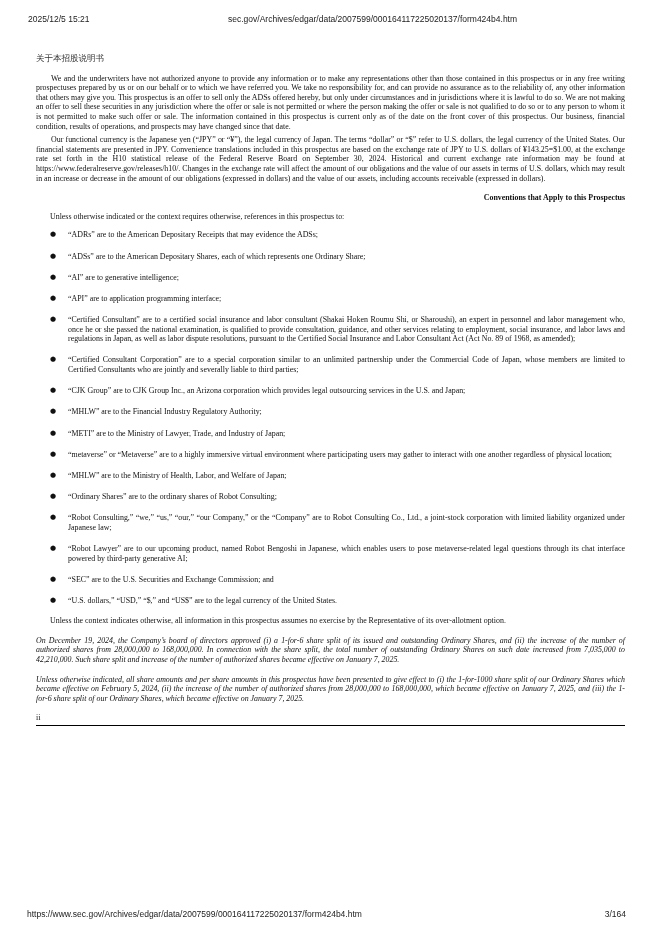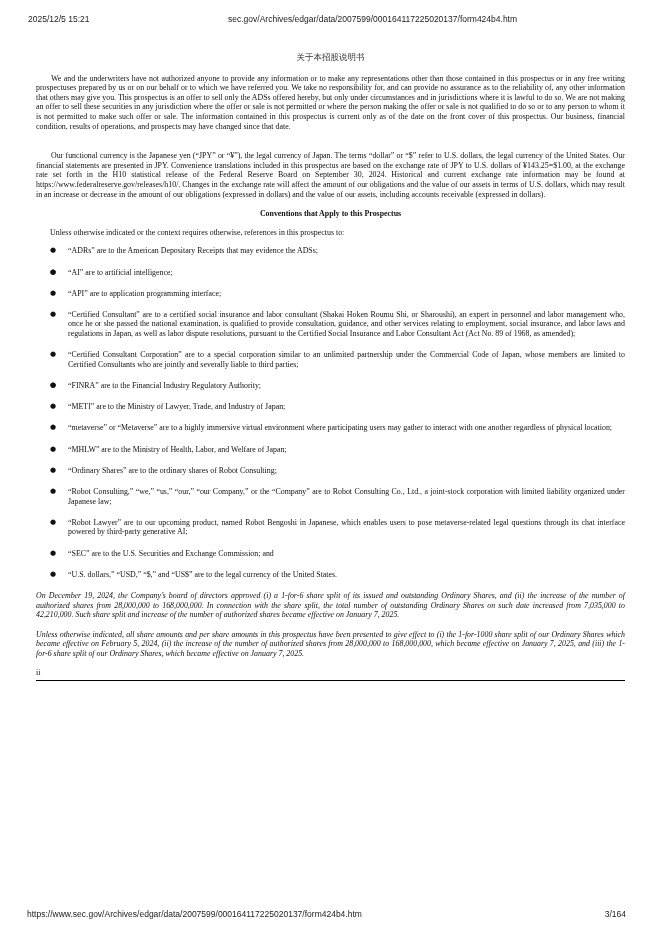--- a/index.html
+++ b/index.html
@@ -5,25 +5,25 @@
   html, body { margin: 0; padding: 0; background: #ffffff; }
   body { width: 662px; height: 936px; position: relative; overflow: hidden; color: #111; }
   .hdr, .ftr { position: absolute; left: 0; width: 662px; font-family: "Liberation Sans", sans-serif; font-size: 8.5px; color: #222; }
   .hdr { top: 14px; }
   .ftr { top: 909px; }
   .hdr .date { position: absolute; left: 28px; }
   .hdr .url { position: absolute; left: 228px; text-align: center; }
   .ftr .url { position: absolute; left: 27px; }
   .ftr .page { position: absolute; right: 36px; }
   .doc { position: absolute; left: 36px; top: 54px; width: 589px; font-family: "Liberation Serif", serif; font-size: 7.9px; line-height: 9.6px; }
-  .cn-title { text-align: center; font-size: 8.5px; margin-bottom: 10px; color: #333; font-family: Liberation Mono, monospace; }
+  .cn-title { text-align: left; font-size: 8.5px; margin-bottom: 10px; color: #333; }
   p { margin: 0; text-align: justify; }
   .indent { text-indent: 15px; }
-  .gap { margin-top: 20px; }
-  h2 { font-size: 7.9px; font-weight: bold; text-align: center; margin: 10px 0 9px 0; }
+  .gap { margin-top: 4px; }
+  h2 { font-size: 7.9px; font-weight: bold; text-align: right; margin: 10px 0 9px 0; }
   .lead { padding-left: 14px; margin-bottom: 9px; }
   ul { list-style: none; margin: 0; padding: 0; }
   li { position: relative; padding-left: 32px; margin-bottom: 11.6px; text-align: justify; }
   li .bullet { position: absolute; left: 14px; top: 0; font-family: "DejaVu Sans", sans-serif; font-size: 7px; }
   .after { padding-left: 14px; margin-top: -1px; margin-bottom: 10px; }
   .it { font-style: italic; margin-bottom: 10px; }
   .pgnum { text-align: left; margin-top: 8px; }
   .rule { border-top: 1.2px solid #000; margin-top: 2px; }
 </style>
 </head>
@@ -38,37 +38,38 @@
   <div class="cn-title">关于本招股说明书</div>
 
   <p class="indent">We and the underwriters have not authorized anyone to provide any information or to make any representations other than those contained in this prospectus or in any free writing prospectuses prepared by us or on our behalf or to which we have referred you. We take no responsibility for, and can provide no assurance as to the reliability of, any other information that others may give you. This prospectus is an offer to sell only the ADSs offered hereby, but only under circumstances and in jurisdictions where it is lawful to do so. We are not making an offer to sell these securities in any jurisdiction where the offer or sale is not permitted or where the person making the offer or sale is not qualified to do so or to any person to whom it is not permitted to make such offer or sale. The information contained in this prospectus is current only as of the date on the front cover of this prospectus. Our business, financial condition, results of operations, and prospects may have changed since that date.</p>
   <p class="indent gap">Our functional currency is the Japanese yen (“JPY” or “¥”), the legal currency of Japan. The terms “dollar” or “$” refer to U.S. dollars, the legal currency of the United States. Our financial statements are presented in JPY. Convenience translations included in this prospectus are based on the exchange rate of JPY to U.S. dollars of ¥143.25=$1.00, at the exchange rate set forth in the H10 statistical release of the Federal Reserve Board on September 30, 2024. Historical and current exchange rate information may be found at https://www.federalreserve.gov/releases/h10/. Changes in the exchange rate will affect the amount of our obligations and the value of our assets in terms of U.S. dollars, which may result in an increase or decrease in the amount of our obligations (expressed in dollars) and the value of our assets, including accounts receivable (expressed in dollars).</p>
 
   <h2>Conventions that Apply to this Prospectus</h2>
   <p class="lead">Unless otherwise indicated or the context requires otherwise, references in this prospectus to:</p>
 
   <ul>
     <li><span class="bullet">●</span><span>“ADRs” are to the American Depositary Receipts that may evidence the ADSs;</span></li>
-    <li><span class="bullet">●</span></li>
-    <li><span class="bullet">●</span><span>“AI” are to artificial intelligence;</span></li>
+    <li><span class="bullet">●</span><span>“ADSs” are to the American Depositary Shares, each of which represents one Ordinary Share;</span></li>
+    <li><span class="bullet">●</span><span>“AI” are to generative intelligence;</span></li>
     <li><span class="bullet">●</span><span>“API” are to application programming interface;</span></li>
     <li><span class="bullet">●</span><span>“Certified Consultant” are to a certified social insurance and labor consultant (Shakai Hoken Roumu Shi, or Sharoushi), an expert in personnel and labor management who, once he or she passed the national examination, is qualified to provide consultation, guidance, and other services relating to employment, social insurance, and labor laws and regulations in Japan, as well as labor dispute resolutions, pursuant to the Certified Social Insurance and Labor Consultant Act (Act No. 89 of 1968, as amended);</span></li>
     <li><span class="bullet">●</span><span>“Certified Consultant Corporation” are to a special corporation similar to an unlimited partnership under the Commercial Code of Japan, whose members are limited to Certified Consultants who are jointly and severally liable to third parties;</span></li>
-    <li><span class="bullet">●</span></li>
-    <li><span class="bullet">●</span><span>“FINRA” are to the Financial Industry Regulatory Authority;</span></li>
+    <li><span class="bullet">●</span><span>“CJK Group” are to CJK Group Inc., an Arizona corporation which provides legal outsourcing services in the U.S. and Japan;</span></li>
+    <li><span class="bullet">●</span><span>“MHLW” are to the Financial Industry Regulatory Authority;</span></li>
     <li><span class="bullet">●</span><span>“METI” are to the Ministry of Lawyer, Trade, and Industry of Japan;</span></li>
     <li><span class="bullet">●</span><span>“metaverse” or “Metaverse” are to a highly immersive virtual environment where participating users may gather to interact with one another regardless of physical location;</span></li>
     <li><span class="bullet">●</span><span>“MHLW” are to the Ministry of Health, Labor, and Welfare of Japan;</span></li>
     <li><span class="bullet">●</span><span>“Ordinary Shares” are to the ordinary shares of Robot Consulting;</span></li>
     <li><span class="bullet">●</span><span>“Robot Consulting,” “we,” “us,” “our,” “our Company,” or the “Company” are to Robot Consulting Co., Ltd., a joint-stock corporation with limited liability organized under Japanese law;</span></li>
     <li><span class="bullet">●</span><span>“Robot Lawyer” are to our upcoming product, named Robot Bengoshi in Japanese, which enables users to pose metaverse-related legal questions through its chat interface powered by third-party generative AI;</span></li>
     <li><span class="bullet">●</span><span>“SEC” are to the U.S. Securities and Exchange Commission; and</span></li>
     <li><span class="bullet">●</span><span>“U.S. dollars,” “USD,” “$,” and “US$” are to the legal currency of the United States.</span></li>
   </ul>
 
+  <p class="after">Unless the context indicates otherwise, all information in this prospectus assumes no exercise by the Representative of its over-allotment option.</p>
 
   <p class="it">On December 19, 2024, the Company’s board of directors approved (i) a 1-for-6 share split of its issued and outstanding Ordinary Shares, and (ii) the increase of the number of authorized shares from 28,000,000 to 168,000,000. In connection with the share split, the total number of outstanding Ordinary Shares on such date increased from 7,035,000 to 42,210,000. Such share split and increase of the number of authorized shares became effective on January 7, 2025.</p>
   <p class="it">Unless otherwise indicated, all share amounts and per share amounts in this prospectus have been presented to give effect to (i) the 1-for-1000 share split of our Ordinary Shares which became effective on February 5, 2024, (ii) the increase of the number of authorized shares from 28,000,000 to 168,000,000, which became effective on January 7, 2025, and (iii) the 1-for-6 share split of our Ordinary Shares, which became effective on January 7, 2025.</p>
 
   <div class="pgnum">ii</div>
   <div class="rule"></div>
 </div>
 
 <div class="ftr">
   <span class="url">https://www.sec.gov/Archives/edgar/data/2007599/000164117225020137/form424b4.htm</span>

